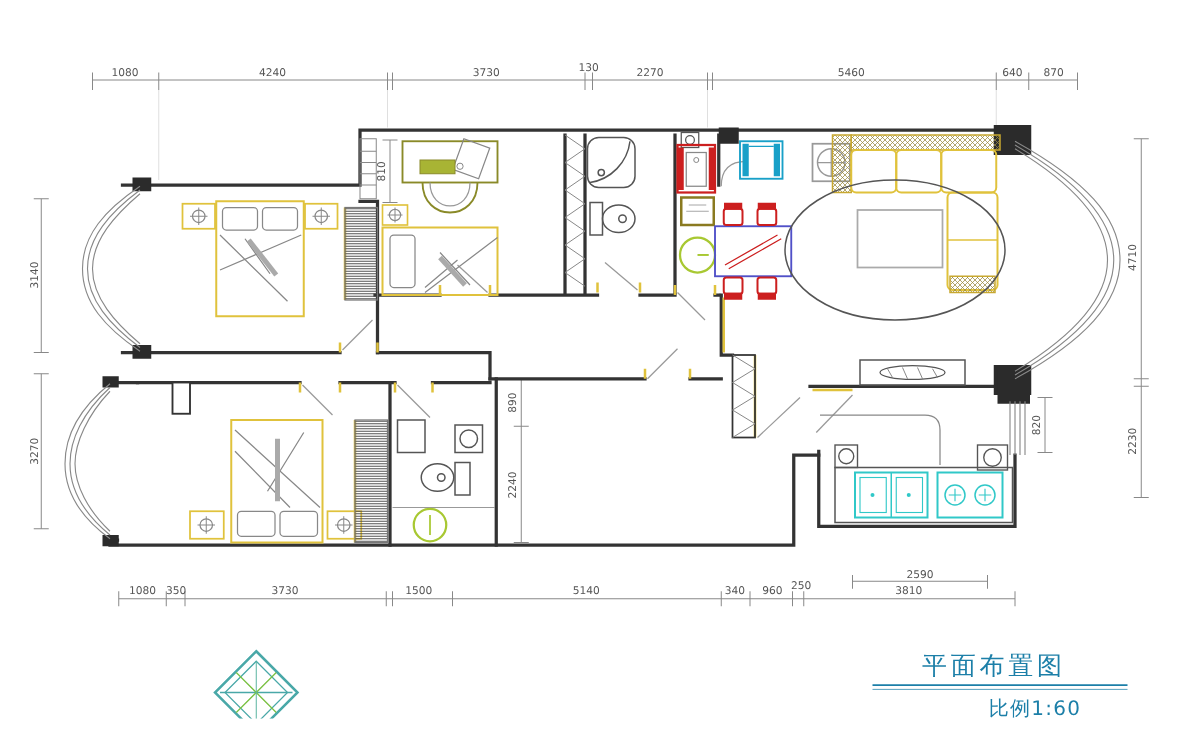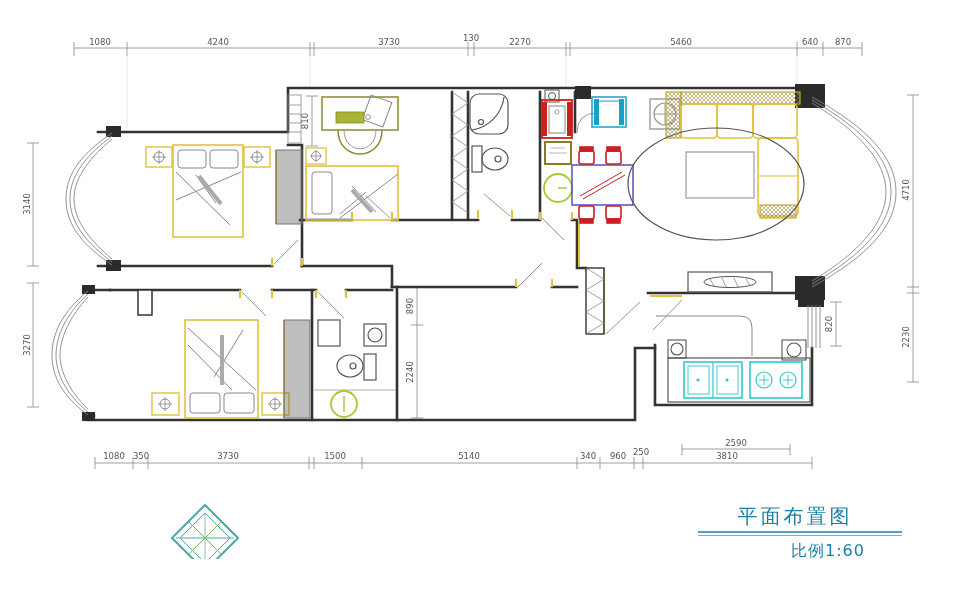--- a/index.html
+++ b/index.html
@@ -1,17 +1,17 @@
 <!DOCTYPE html>
 <html><head>
 <meta charset="utf-8">
 <style>
   html,body{margin:0;padding:0;background:#ffffff;}
   #stage{position:relative;width:960px;height:559px;background:#fff;overflow:hidden;
-         font-family:"DejaVu Sans","Liberation Sans",sans-serif;}
+         font-family:"DejaVu Sans","Liberation Sans",sans-serif;margin-top:16px;}
   svg{position:absolute;left:0;top:0;}
   text{font-family:"DejaVu Sans","Liberation Sans",sans-serif;}
   .dim{font-size:8.5px;fill:#555;}
   .dimv{font-size:8.5px;fill:#555;}
   .title-cn{font-size:20px;fill:#1c7fa8;letter-spacing:3px;}
   .scale-cn{font-size:16px;fill:#1c7fa8;letter-spacing:1px;}
 </style>
 </head>
 <body>
 

